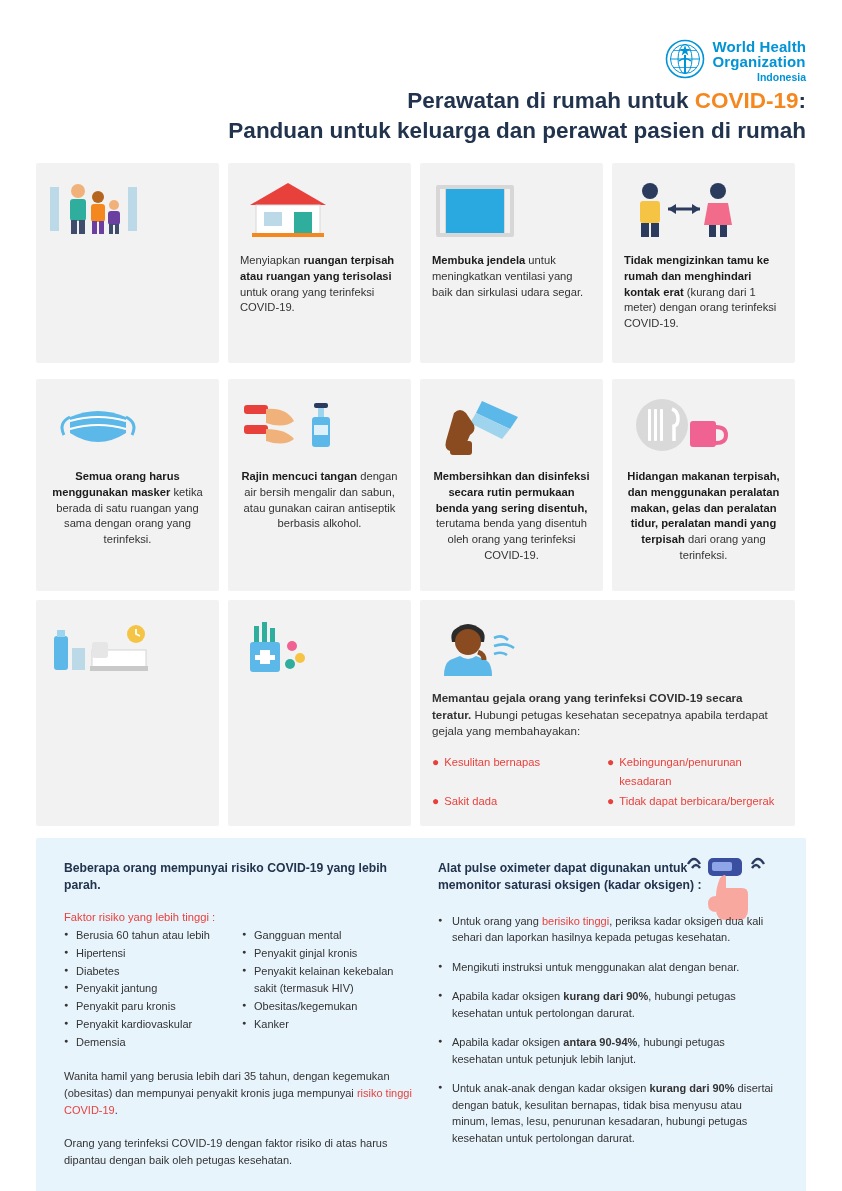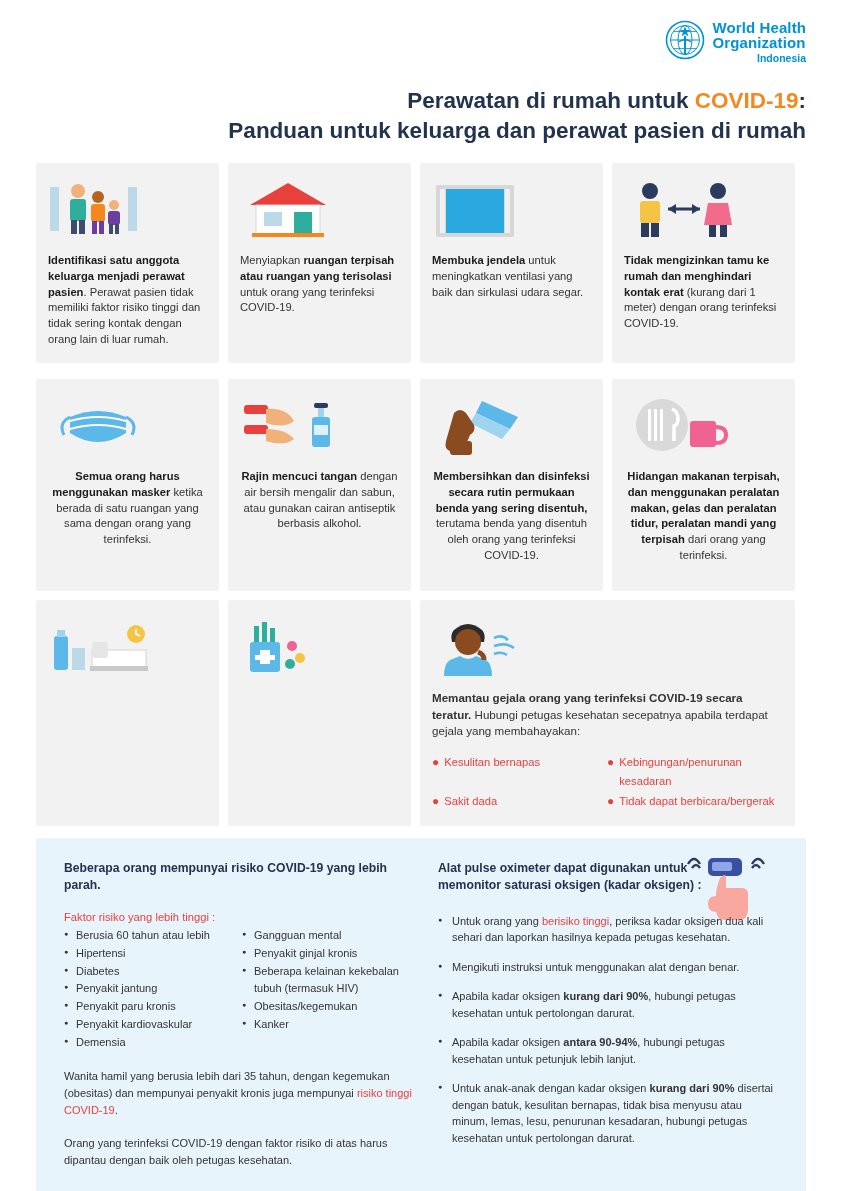--- a/index.html
+++ b/index.html
@@ -8,21 +8,21 @@
     width: 842px; height: 1191px;
     background: #ffffff;
     font-family: "Liberation Sans", sans-serif;
     color: #333333;
     position: relative;
     overflow: hidden;
   }
   .page { width: 842px; height: 1191px; position: relative; padding: 0 36px; }
 
   
-  .header { height: 78px; display: flex; justify-content: flex-end; align-items: flex-start; padding-top: 20px; }
+  .header { height: 78px; display: flex; justify-content: flex-end; align-items: flex-start; padding-top: 39px; }
   .who-logo { display: flex; align-items: flex-start; gap: 8px; }
   .who-emblem { width: 40px; height: 40px; flex: 0 0 40px; }
   .who-text { line-height: 1.02; }
   .who-text .l1, .who-text .l2 { color: #0093d5; font-size: 15px; font-weight: bold; letter-spacing: .1px; }
   .who-text .l3 { color: #0093d5; font-size: 10.5px; font-weight: bold; text-align: right; margin-top: 2px; }
 
   
   .title-block { text-align: right; margin-top: 8px; }
   .title-line { font-size: 22.5px; font-weight: bold; color: #22334e; line-height: 1.35; }
   .title-line .covid { color: #f5871f; }
@@ -121,21 +121,20 @@
           <circle cx="50" cy="18" r="6" fill="#b5651d"></circle>
           <rect x="43" y="25" width="14" height="18" rx="3" fill="#f5871f"></rect>
           <rect x="44" y="42" width="5" height="13" fill="#6a3fa0"></rect>
           <rect x="51" y="42" width="5" height="13" fill="#6a3fa0"></rect>
           <circle cx="66" cy="26" r="5" fill="#f0b27a"></circle>
           <rect x="60" y="32" width="12" height="14" rx="3" fill="#6a3fa0"></rect>
           <rect x="61" y="45" width="4" height="10" fill="#3f4c6b"></rect>
           <rect x="67" y="45" width="4" height="10" fill="#3f4c6b"></rect>
         </svg>
       </div>
-      <div class="ctext"><b>Identifikasi satu anggota keluarga menjadi perawat pasien</b>. Perawat pasien tidak memiliki faktor risiko tinggi dan tidak sering kontak dengan orang lain di luar rumah.</div>
     </div>
 
     <div class="card c4">
       <div class="icon-box">
         <svg width="96" height="62" viewBox="0 0 96 62">
           <path d="M10 26 L48 4 L86 26 Z" fill="#e8413c"></path>
           <rect x="16" y="26" width="64" height="30" fill="#ffffff" stroke="#d8d8d8"></rect>
           <rect x="24" y="33" width="18" height="14" fill="#bcd9e8"></rect>
           <rect x="54" y="33" width="18" height="23" fill="#2fae9e"></rect>
           <rect x="12" y="54" width="72" height="4" fill="#f5871f"></rect>
@@ -313,21 +312,21 @@
           <li>Hipertensi</li>
           <li>Diabetes</li>
           <li>Penyakit jantung</li>
           <li>Penyakit paru kronis</li>
           <li>Penyakit kardiovaskular</li>
           <li>Demensia</li>
         </ul>
         <ul class="rc2">
           <li>Gangguan mental</li>
           <li>Penyakit ginjal kronis</li>
-          <li>Beberapa kelainan kekebalan tubuh (termasuk HIV)</li>
+          <li>Penyakit kelainan kekebalan sakit (termasuk HIV)</li>
           <li>Obesitas/kegemukan</li>
           <li>Kanker</li>
         </ul>
       </div>
       <div class="para">
         <span>Wanita hamil yang berusia  lebih dari 35 tahun, dengan kegemukan (obesitas) dan mempunyai penyakit kronis juga mempunyai </span><span class="red">risiko tinggi COVID-19</span><span>.</span>
       </div>
       <div class="para">Orang yang terinfeksi COVID-19 dengan faktor risiko di atas harus dipantau dengan baik oleh petugas kesehatan.</div>
     </div>
 

